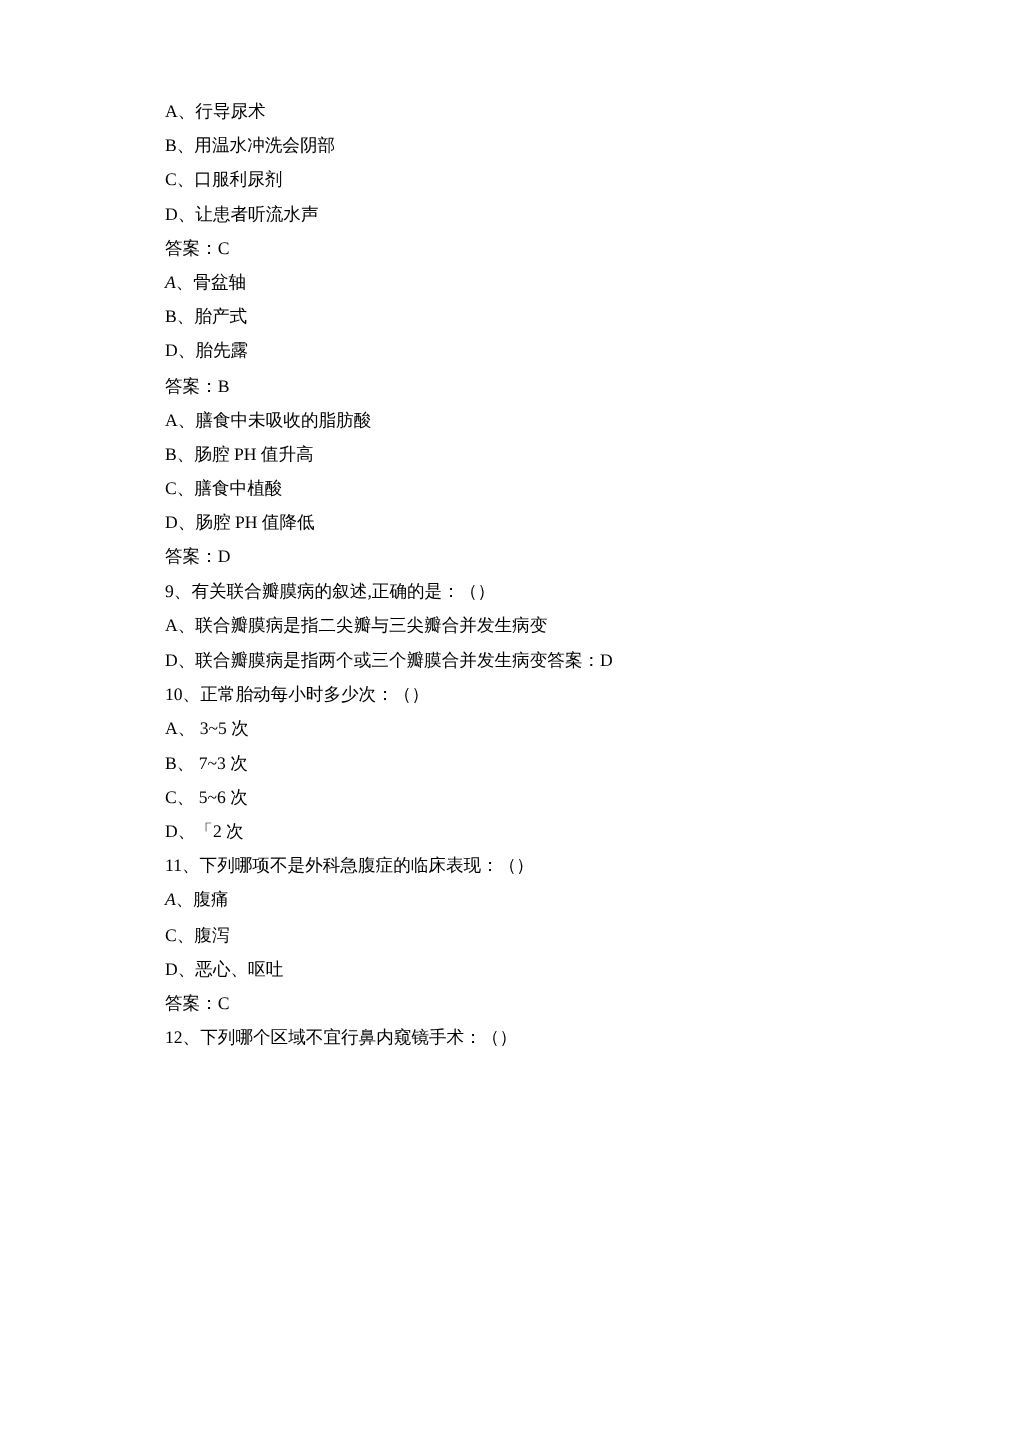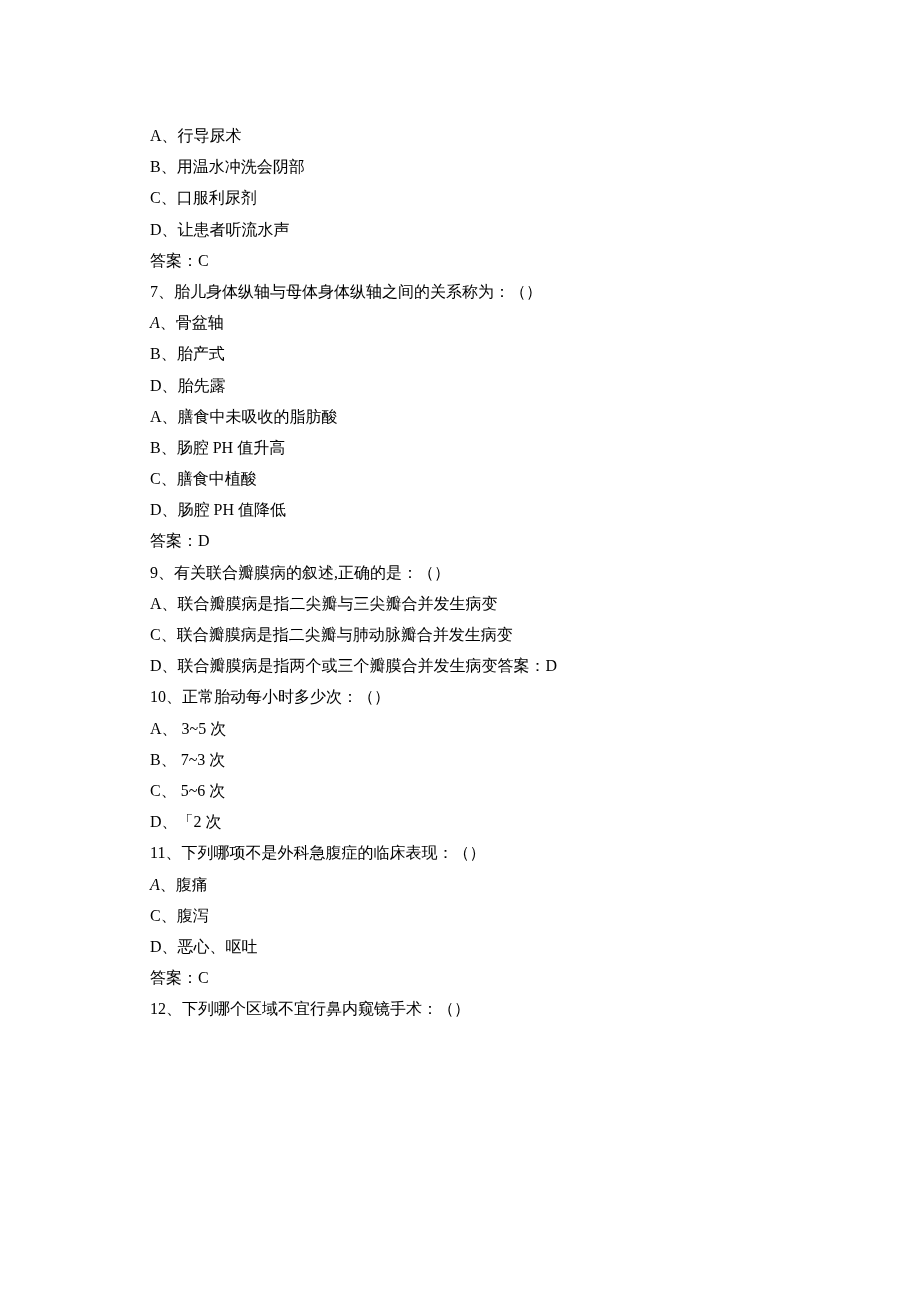--- a/index.html
+++ b/index.html
@@ -6,51 +6,50 @@
     margin: 0;
     padding: 0;
     background: #fff;
     font-family: "SimSun", "宋体", serif;
     font-size: 16px;
     color: #000;
     line-height: 1.95;
     width: 920px;
   }
   .page {
-    padding: 120px 150px 60px 150px;
+    padding: 86px 150px 60px 150px;
   }
   .line {
     white-space: pre-wrap;
   }
   .italic {
     font-style: italic;
   }
 </style>
 </head>
 <body>
 
 <div class="page">
   <div id="content">
       <div class="line">A、行导尿术</div>
       <div class="line">B、用温水冲洗会阴部</div>
       <div class="line">C、口服利尿剂</div>
       <div class="line">D、让患者听流水声</div>
       <div class="line">答案：C</div>
-      <div class="line">7、胎儿身体纵轴与母体身体纵轴之间的关系称为：（）</div>
       <div class="line"><span class="italic">A</span><span>、骨盆轴</span></div>
       <div class="line">B、胎产式</div>
       <div class="line">D、胎先露</div>
+      <div class="line">答案：B</div>
       <div class="line">A、膳食中未吸收的脂肪酸</div>
       <div class="line">B、肠腔 PH 值升高</div>
       <div class="line">C、膳食中植酸</div>
       <div class="line">D、肠腔 PH 值降低</div>
       <div class="line">答案：D</div>
       <div class="line">9、有关联合瓣膜病的叙述,正确的是：（）</div>
       <div class="line">A、联合瓣膜病是指二尖瓣与三尖瓣合并发生病变</div>
-      <div class="line">C、联合瓣膜病是指二尖瓣与肺动脉瓣合并发生病变</div>
       <div class="line">D、联合瓣膜病是指两个或三个瓣膜合并发生病变答案：D</div>
       <div class="line">10、正常胎动每小时多少次：（）</div>
       <div class="line">A、 3~5 次</div>
       <div class="line">B、 7~3 次</div>
       <div class="line">C、 5~6 次</div>
       <div class="line">D、「2 次</div>
       <div class="line">11、下列哪项不是外科急腹症的临床表现：（）</div>
       <div class="line"><span class="italic">A</span><span>、腹痛</span></div>
       <div class="line">C、腹泻</div>
       <div class="line">D、恶心、呕吐</div>

